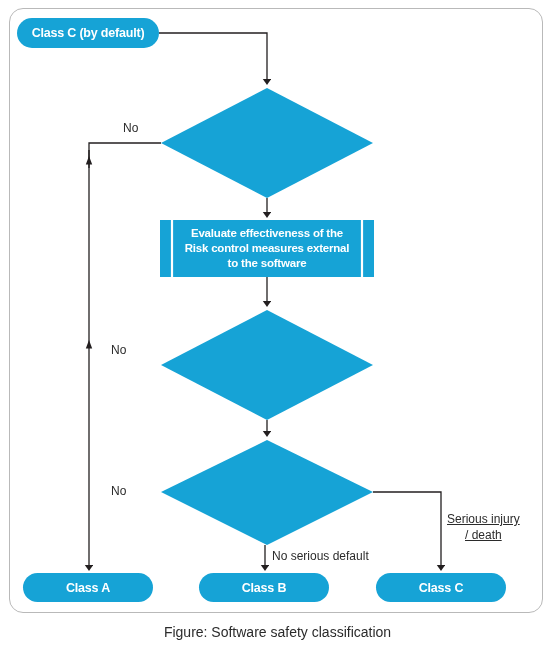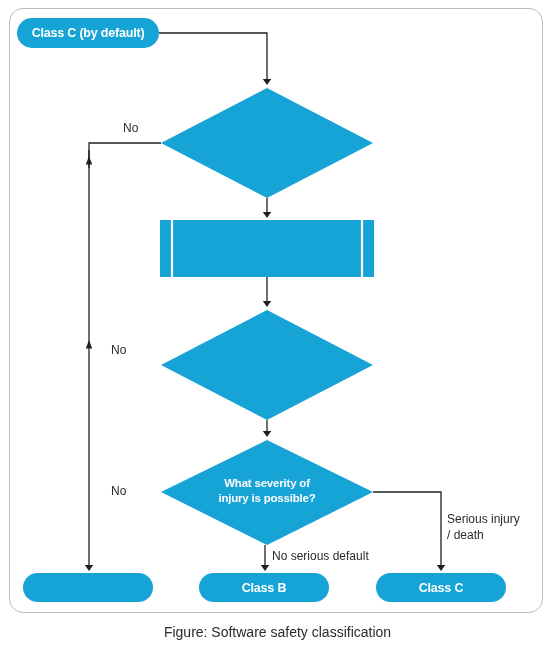--- a/index.html
+++ b/index.html
@@ -68,20 +68,21 @@
     font-size: 11.5px;
   }
 
   .edge-label {
     position: absolute;
     color: #2b2b2b;
     font-size: 12px;
     line-height: 1.3;
     white-space: pre-line;
     font-weight: normal;
+    text-align: center;
   }
 
   .caption {
     position: absolute;
     left: 0;
     top: 624px;
     width: 555px;
     text-align: center;
     font-size: 14px;
     color: #2b2b2b;
@@ -136,34 +137,35 @@
     <path d="M267,420 L267,434" fill="none" stroke="#231f20" stroke-width="1.3" marker-end="url(#arrow-down)"></path>
 
     <path d="M265,545 L265,568" fill="none" stroke="#231f20" stroke-width="1.3" marker-end="url(#arrow-down)"></path>
 
     <path d="M373,492 L441,492 L441,568" fill="none" stroke="#231f20" stroke-width="1.3" marker-end="url(#arrow-down)"></path>
   </svg>
 
   <div class="node-text terminator-text" style="left:17px; top:18px; width:142px; height:30px;">Class C (by default)</div>
 
 
+  <div class="node-text process-text" style="left:176px; top:222px; width:182px; height:53px;">Evaluate&nbsp;effectiveness&nbsp;of&nbsp;the<br>Risk&nbsp;control&nbsp;measures&nbsp;external<br>to&nbsp;the&nbsp;software</div>
 
 
-  <div class="node-text diamond-text" style="left:184px; top:470px; width:166px; height:42px;">What&nbsp;severity&nbsp;of<br>injury&nbsp;is&nbsp;possible?</div>
 
+  <div class="node-text terminator-text" style="left:23px; top:573px; width:130px; height:29px;">Class A</div>
 
   <div class="node-text terminator-text" style="left:376px; top:573px; width:130px; height:29px;">Class C</div>
 
   <div class="node-text terminator-text" style="left:199px; top:573px; width:130px; height:29px;">Class B</div>
 
   <div class="edge-label" style="left:123px; top:121px;">No</div>
 
   <div class="edge-label" style="left:111px; top:343px;">No</div>
 
   <div class="edge-label" style="left:111px; top:484px;">No</div>
 
   <div class="edge-label" style="left:272px; top:549px;">No serious  default</div>
 
-  <div class="edge-label" style="left:447px; top:512px;">Serious&nbsp;injury<br>/&nbsp;death</div>
+  <div class="edge-label" style="left:447px; top:512px;text-decoration:underline;">Serious&nbsp;injury<br>/&nbsp;death</div>
 
   <div class="caption">Figure: Software safety classification</div>
 
 </div>
 
 </body></html>

